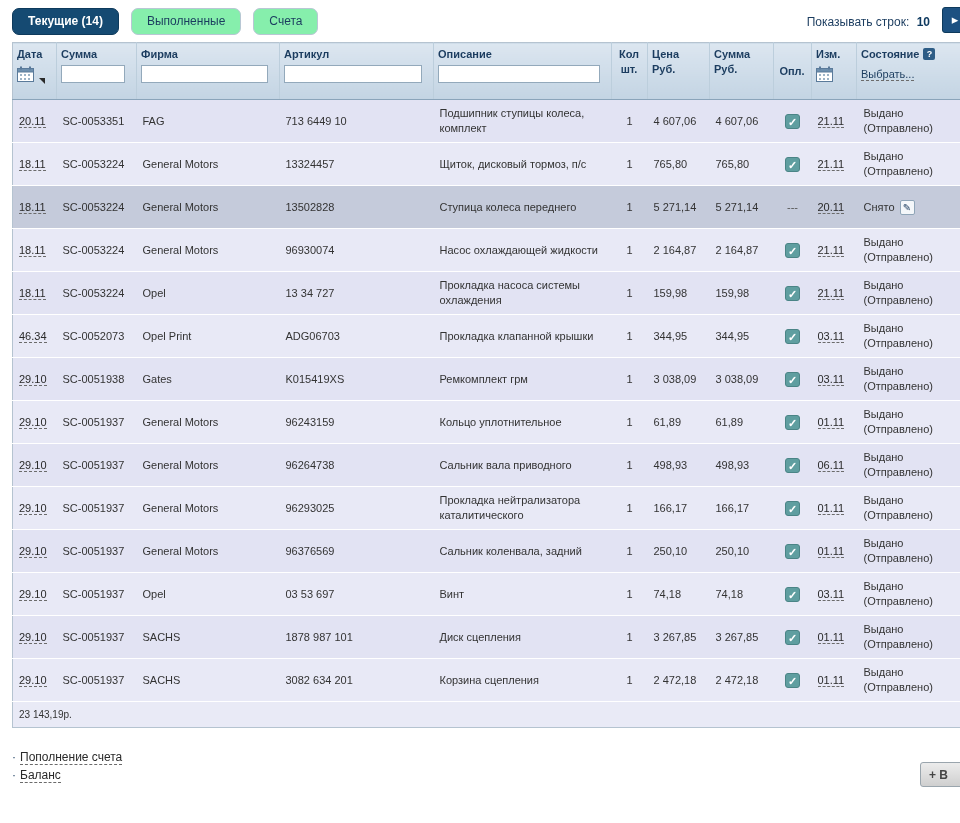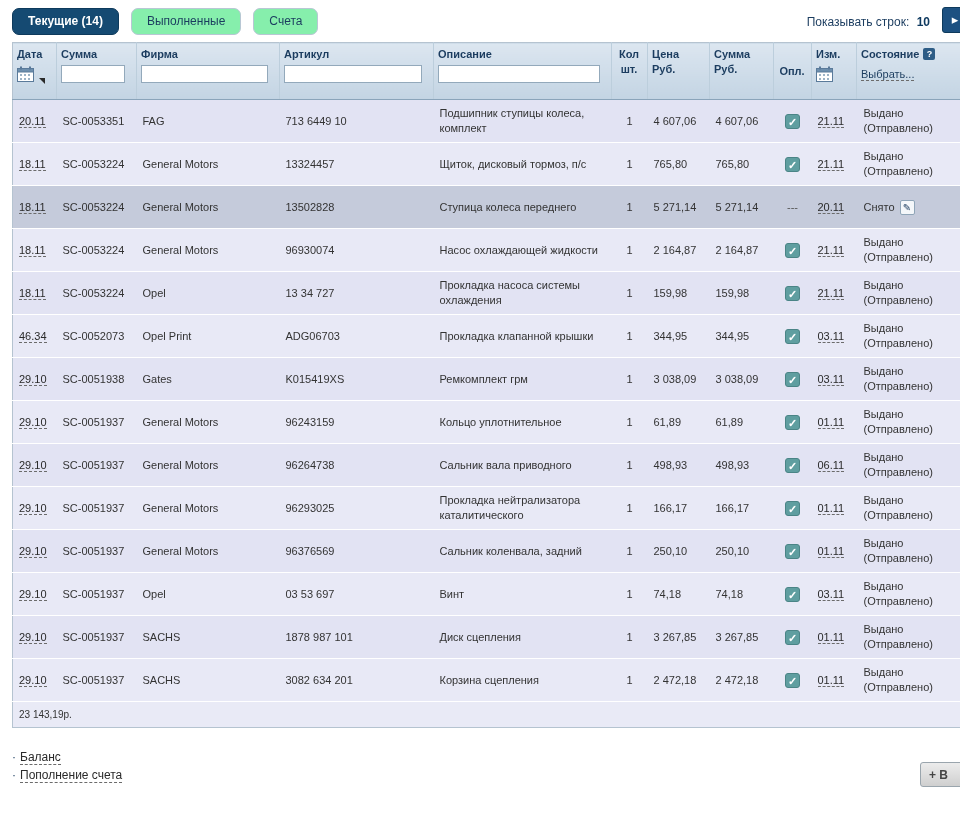--- a/index.html
+++ b/index.html
@@ -505,20 +505,20 @@
       <tr>
         <td colspan="8" class="total-cell">23 143,19р.</td>
         <td colspan="3"></td>
       </tr>
     </tfoot>
   </table>
 </div>
 
 <div class="footer-links">
   <div class="row">
+    <span class="bullet">·</span><a class="lnk">Пополнение счета</a>
+  </div>
+  <div class="row">
     <span class="bullet">·</span><a class="lnk">Баланс</a>
   </div>
-  <div class="row">
-    <span class="bullet">·</span><a class="lnk">Пополнение счета</a>
-  </div>
 </div>
 
 <button class="corner-btn">+ В</button>
 
 </body></html>

